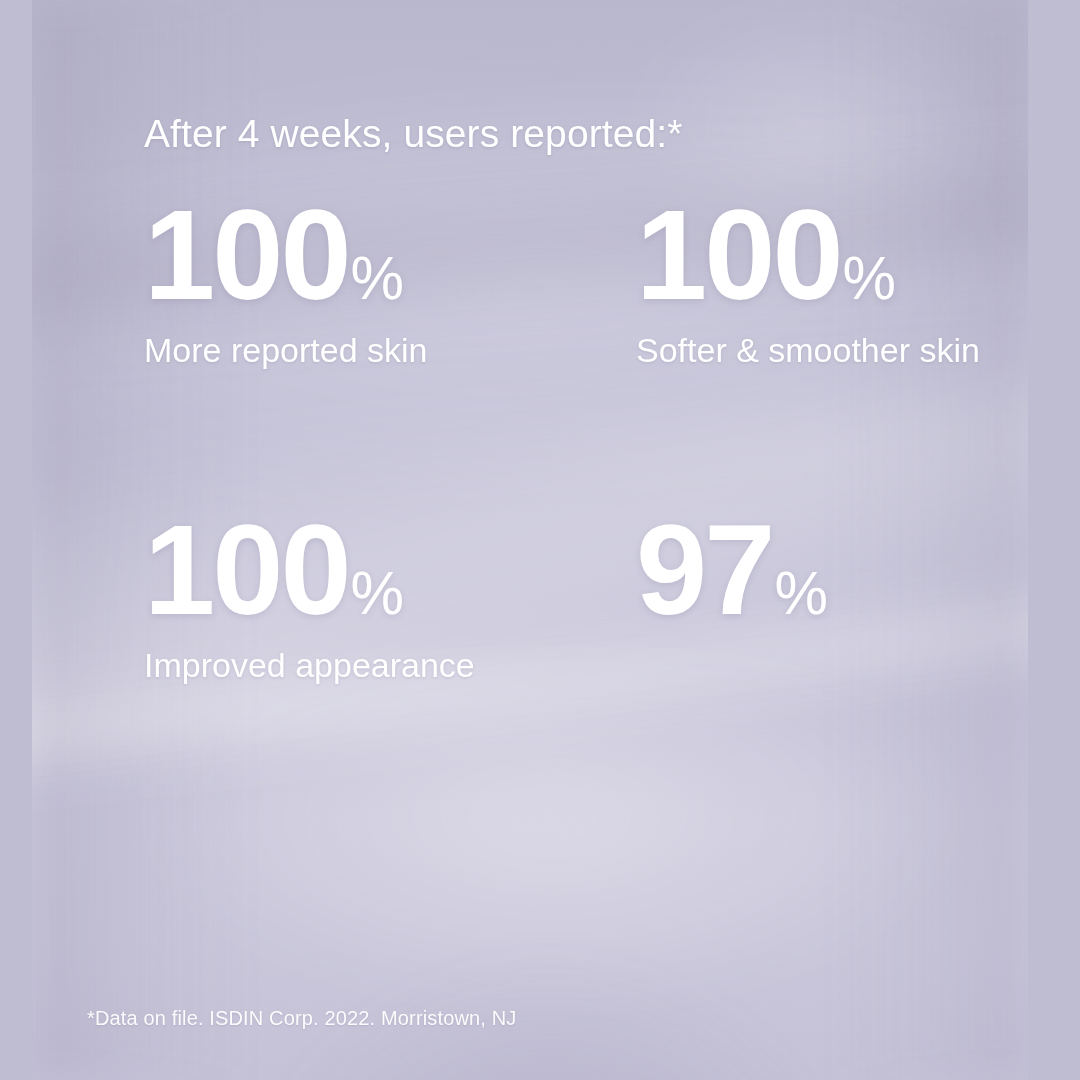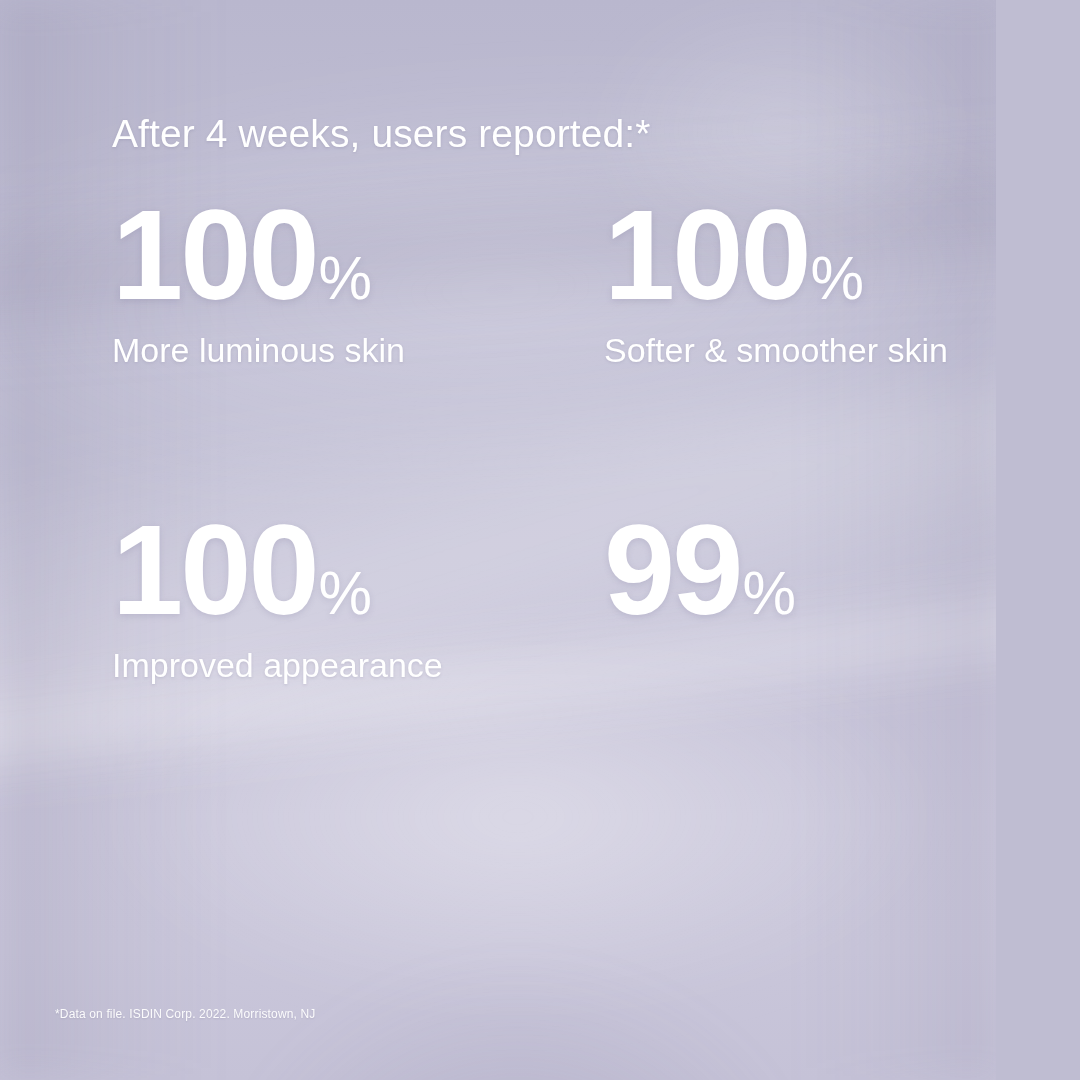--- a/index.html
+++ b/index.html
@@ -16,20 +16,21 @@
     background: #bfbdd2;
   }
 
   
   .stage {
     position: relative;
     width: 996px;
     height: 1080px;
     overflow: hidden;
     background: #d946ef;
+    margin-left: 32px;
   }
 
   
   .bg-base {
     position: absolute;
     inset: 0;
     background:
       linear-gradient(180deg,
         #b9b7ce 0%,
         #bdbbd1 14%,
@@ -243,21 +244,21 @@
     line-height: 1.33;
     color: #ffffff;
     max-width: 370px;
     text-shadow: 0 1px 3px rgba(120,116,148,0.24);
   }
 
   .footnote {
     position: absolute;
     left: 55px;
     top: 1007px;
-    font-size: 12px;
+    font-size: 20px;
     font-weight: 300;
     color: #ffffff;
     letter-spacing: 0.15px;
     opacity: 0.95;
     white-space: nowrap;
     text-shadow: 0 1px 2px rgba(120,116,148,0.25);
   }
 </style>
 </head>
 <body>
@@ -278,39 +279,39 @@
   <div class="content">
 
     <div class="headline">After 4 weeks, users reported:*</div>
 
     <div class="stat-grid">
 
       <div class="stat-row">
 
         <div class="stat-cell col-left">
           <span class="stat-value"><span>100</span><span class="pct">%</span></span>
-          <span class="stat-label">More luminous skin</span>
+          <span class="stat-label">More reported skin</span>
         </div>
 
         <div class="stat-cell col-right">
           <span class="stat-value"><span>100</span><span class="pct">%</span></span>
           <span class="stat-label">Softer &amp; smoother skin</span>
         </div>
 
       </div>
 
       <div class="stat-row">
 
         <div class="stat-cell col-left">
           <span class="stat-value"><span>100</span><span class="pct">%</span></span>
           <span class="stat-label">Improved appearance</span>
         </div>
 
         <div class="stat-cell col-right">
-          <span class="stat-value"><span>99</span><span class="pct">%</span></span>
+          <span class="stat-value"><span>97</span><span class="pct">%</span></span>
         </div>
 
       </div>
 
     </div>
 
     <div class="footnote">*Data on file. ISDIN Corp. 2022. Morristown, NJ</div>
 
   </div>
 </div>

